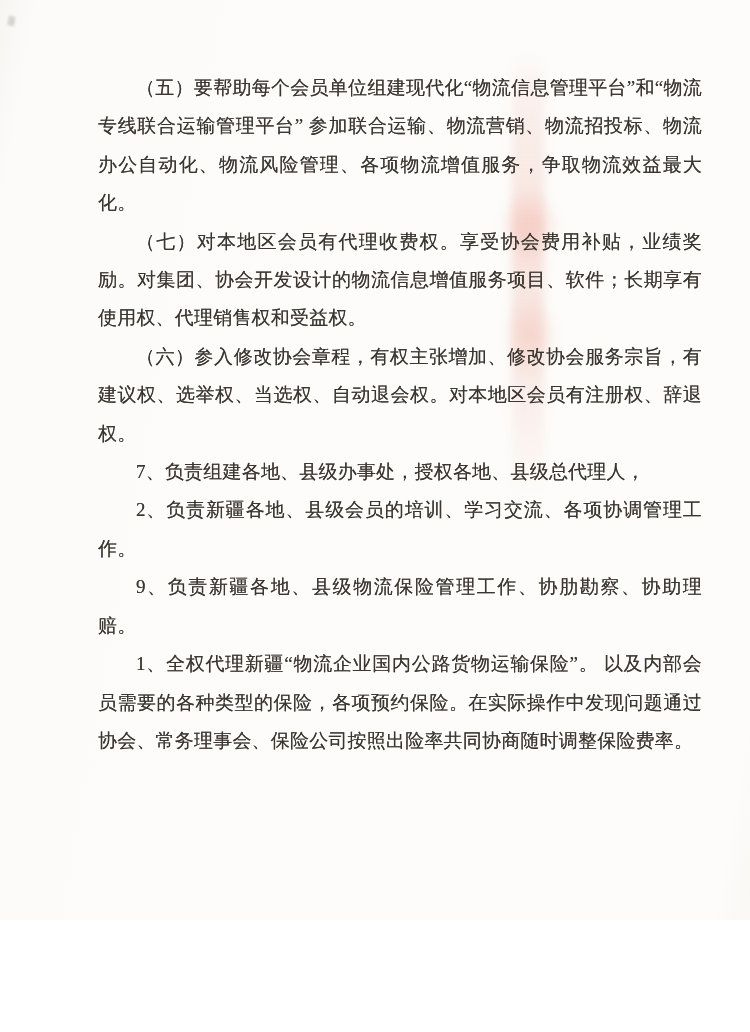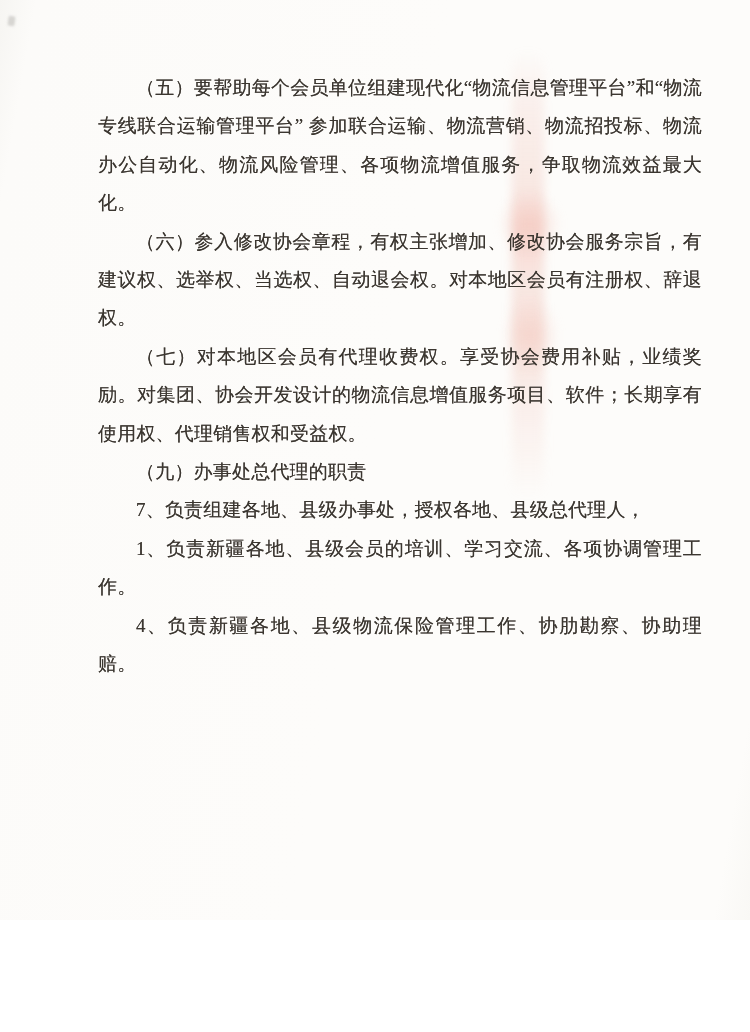--- a/index.html
+++ b/index.html
@@ -120,25 +120,25 @@
 <div class="page">
 
   <div class="stain-streak"></div>
   <div class="stain-blob-upper"></div>
   <div class="stain-blob-lower"></div>
   <div class="speck-topleft"></div>
   <div class="smudge-bottomleft"></div>
 
   <main class="content">
     <p>（五）要帮助每个会员单位组建现代化“物流信息管理平台”和“物流专线联合运输管理平台” 参加联合运输、物流营销、物流招投标、物流办公自动化、物流风险管理、各项物流增值服务，争取物流效益最大化。</p>
+    <p>（七）对本地区会员有代理收费权。享受协会费用补贴，业绩奖励。对集团、协会开发设计的物流信息增值服务项目、软件；长期享有使用权、代理销售权和受益权。</p>
     <p>（六）参入修改协会章程，有权主张增加、修改协会服务宗旨，有建议权、选举权、当选权、自动退会权。对本地区会员有注册权、辞退权。</p>
-    <p>（七）对本地区会员有代理收费权。享受协会费用补贴，业绩奖励。对集团、协会开发设计的物流信息增值服务项目、软件；长期享有使用权、代理销售权和受益权。</p>
-    <p>（九）办事处总代理的职责</p>
     <p>7、负责组建各地、县级办事处，授权各地、县级总代理人，</p>
-    <p>1、负责新疆各地、县级会员的培训、学习交流、各项协调管理工作。</p>
-    <p>4、负责新疆各地、县级物流保险管理工作、协肋勘察、协助理赔。</p>
+    <p>2、负责新疆各地、县级会员的培训、学习交流、各项协调管理工作。</p>
+    <p>9、负责新疆各地、县级物流保险管理工作、协肋勘察、协助理赔。</p>
+    <p>1、全权代理新疆“物流企业国内公路货物运输保险”。 以及内部会员需要的各种类型的保险，各项预约保险。在实际操作中发现问题通过协会、常务理事会、保险公司按照出险率共同协商随时调整保险费率。</p>
   </main>
 
   <footer class="page-footer">
     <span class="page-number">第 2 页 共 4 页</span>
   </footer>
 
 </div>
 
 </body></html>

